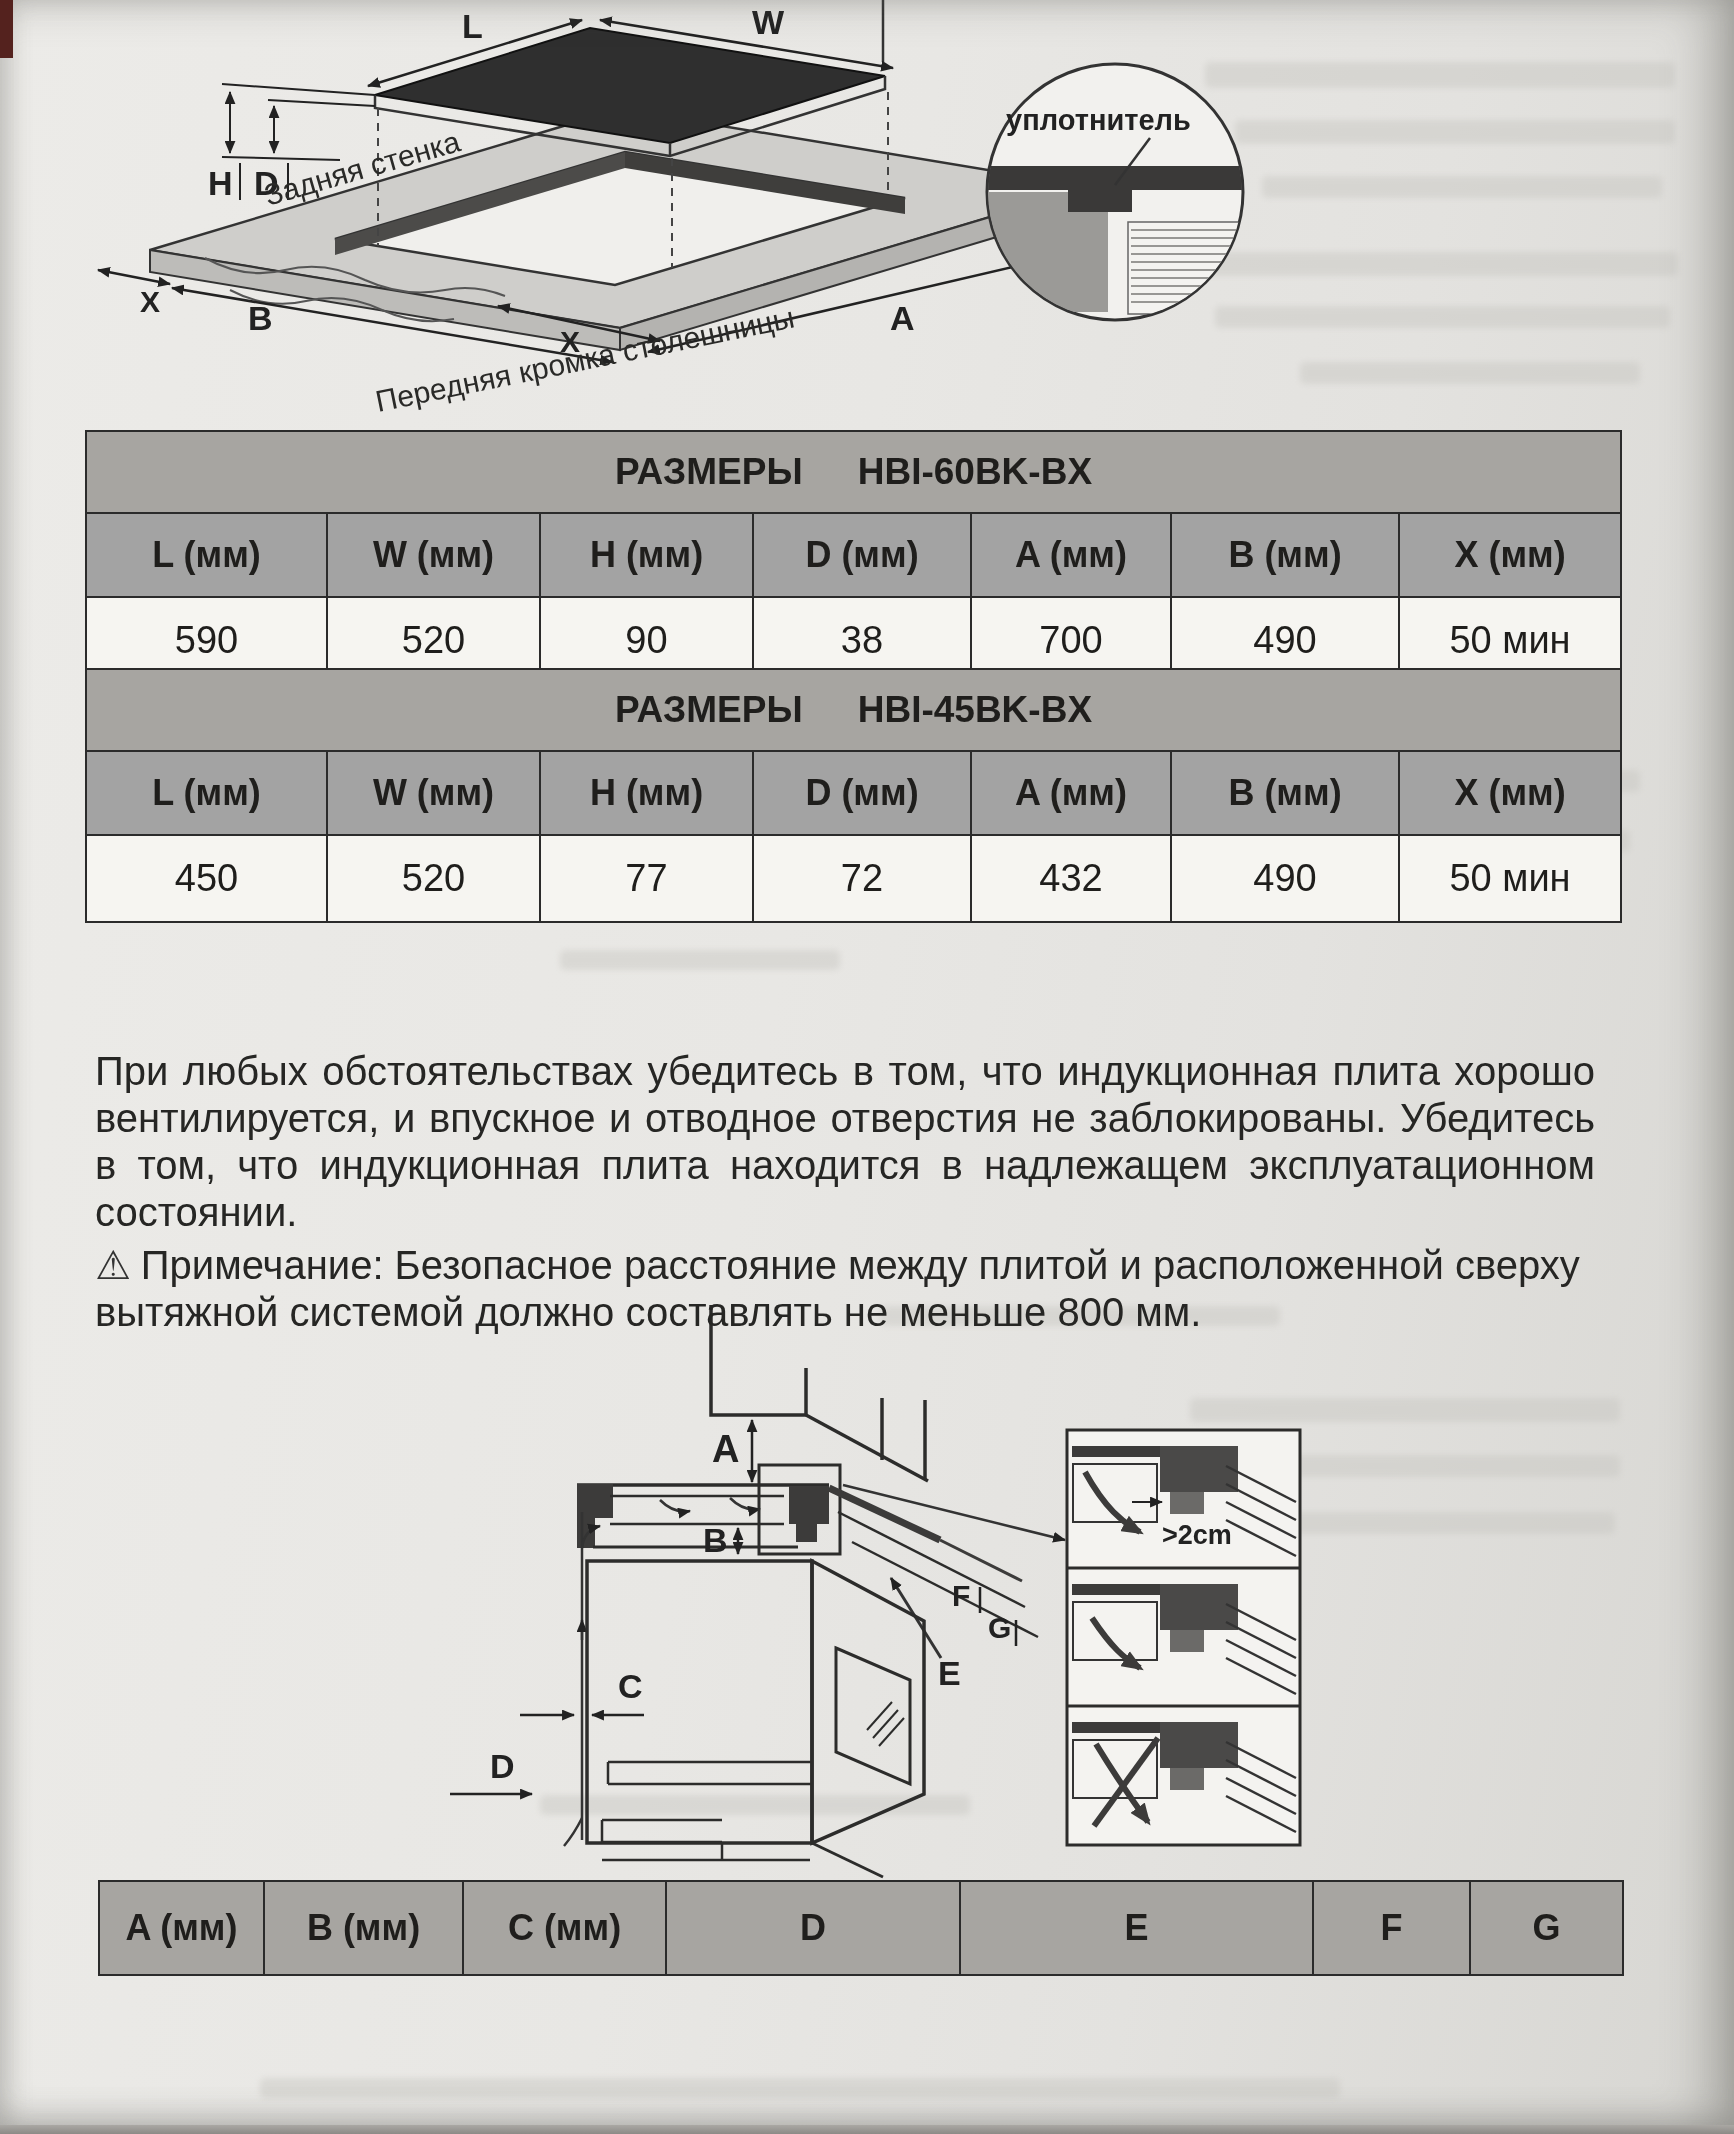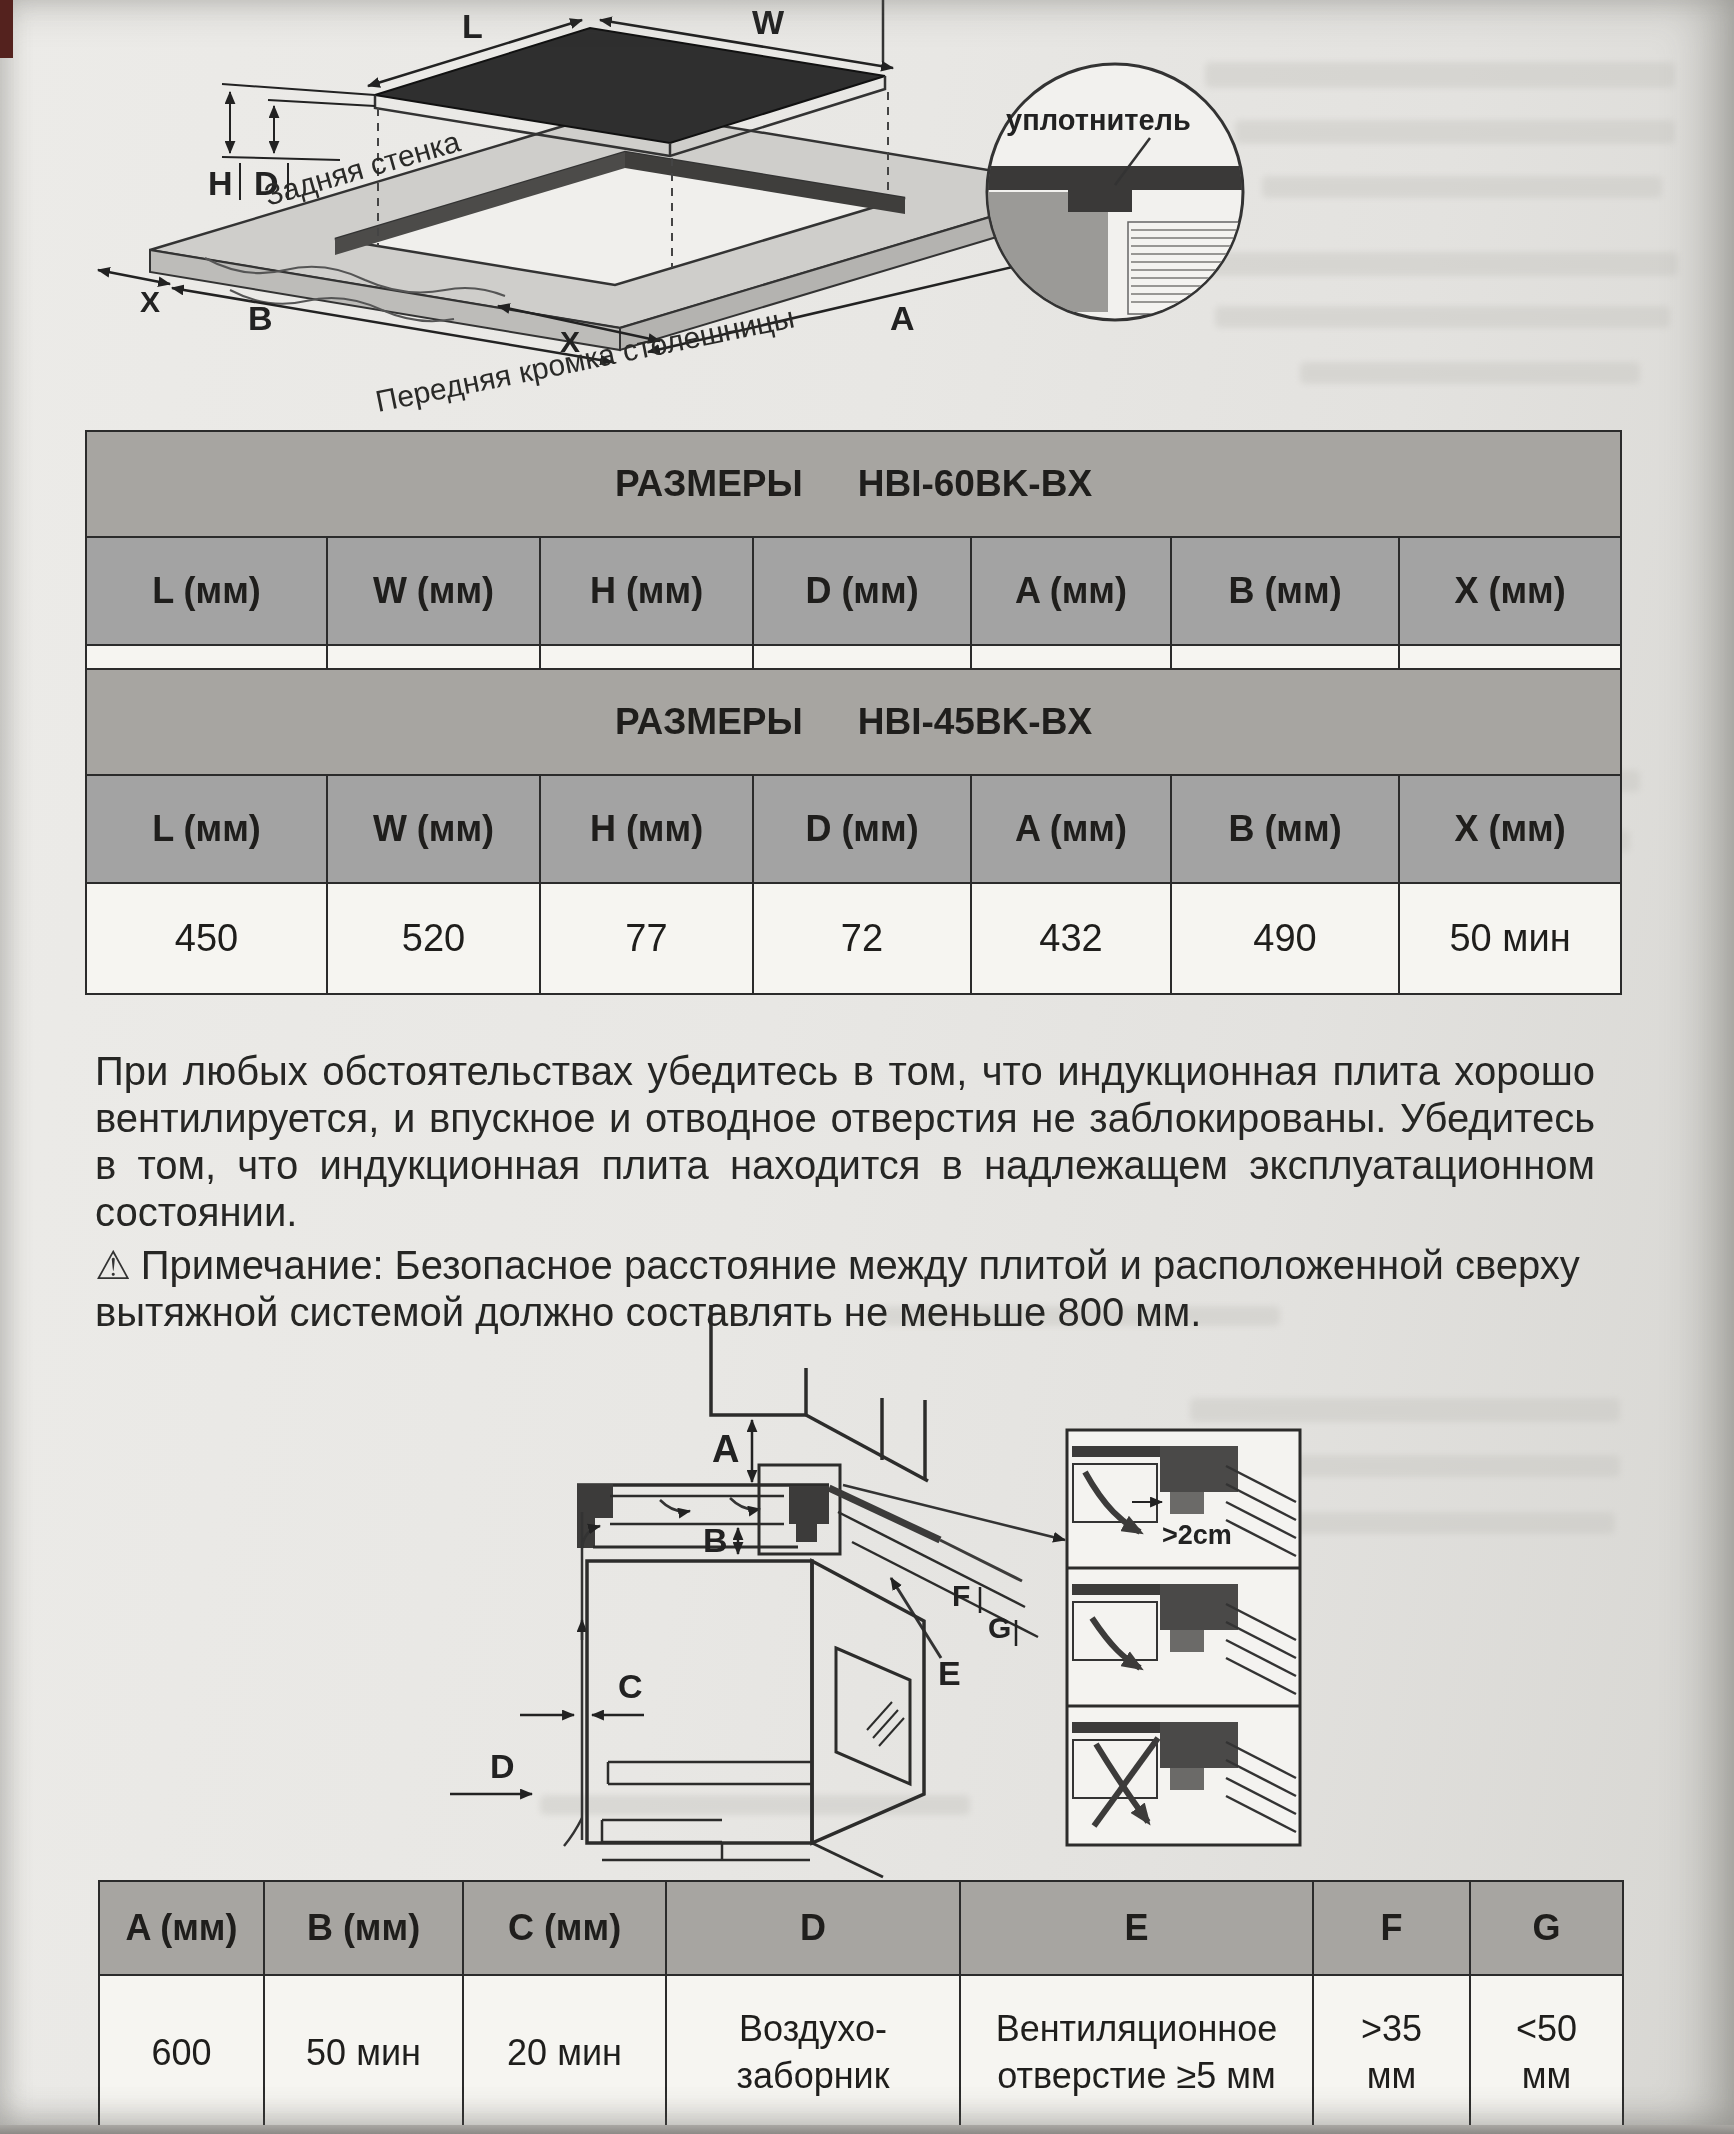--- a/index.html
+++ b/index.html
@@ -14,21 +14,21 @@
   .bottom-edge{position:absolute;left:0;bottom:0;width:100%;height:9px;background:linear-gradient(#aaa8a4,#8c8a86);z-index:55;}
 
   .ghost{position:absolute;background:#c7c6c1;opacity:.45;filter:blur(3px);border-radius:5px;z-index:1;}
 
   svg text{font-family:"Liberation Sans",sans-serif;fill:#222;}
   .dimlabel{font-size:34px;font-weight:bold;}
   .dimlabel-sm{font-size:30px;font-weight:bold;}
   .ruslabel{font-size:30px;fill:#2a2a28;}
 
   table.sizes{position:absolute;left:85px;border-collapse:collapse;table-layout:fixed;width:1535px;z-index:10;}
-  table.sizes td,table.sizes th{border:2px solid #2b2b2b;text-align:center;vertical-align:middle;padding:16px;}
+  table.sizes td,table.sizes th{border:2px solid #2b2b2b;text-align:center;vertical-align:middle;padding:4px;}
   .t-title{background:#a7a5a1;height:72px;font-size:37px;font-weight:bold;color:#1f1e1c;}
   .t-title .gap{display:inline-block;width:55px;}
   .t-head{background:#a3a3a3;height:74px;font-size:36px;font-weight:bold;color:#1f1e1c;}
   .t-val{background:#f6f5f1;height:77px;font-size:38px;color:#1f1e1c;}
 
   table.install{position:absolute;left:98px;top:1880px;border-collapse:collapse;table-layout:fixed;width:1524px;z-index:10;}
   table.install td,table.install th{border:2px solid #2b2b2b;text-align:center;vertical-align:middle;padding:0;}
   .i-head{background:#a7a5a1;height:92px;font-size:36px;font-weight:bold;color:#1f1e1c;}
   .i-val{background:#f6f5f1;height:154px;font-size:36px;color:#1f1e1c;white-space:pre-line;line-height:1.3;}
 
@@ -373,31 +373,18 @@
   <tbody>
   <tr>
     <th class="i-head">A (мм)</th>
     <th class="i-head">B (мм)</th>
     <th class="i-head">C (мм)</th>
     <th class="i-head">D</th>
     <th class="i-head">E</th>
     <th class="i-head">F</th>
     <th class="i-head">G</th>
   </tr>
-  <tr>
-    <td class="i-val">600</td>
-    <td class="i-val">50 мин</td>
-    <td class="i-val">20 мин</td>
-    <td class="i-val">Воздухо-
-заборник</td>
-    <td class="i-val">Вентиляционное
-отверстие ≥5 мм</td>
-    <td class="i-val">&gt;35
-мм</td>
-    <td class="i-val">&lt;50
-мм</td>
-  </tr>
   </tbody>
 </table>
 
 <div class="corner-mark"></div>
 <div class="bottom-edge"></div>
 <div class="vignette"></div>
 
 </body></html>

